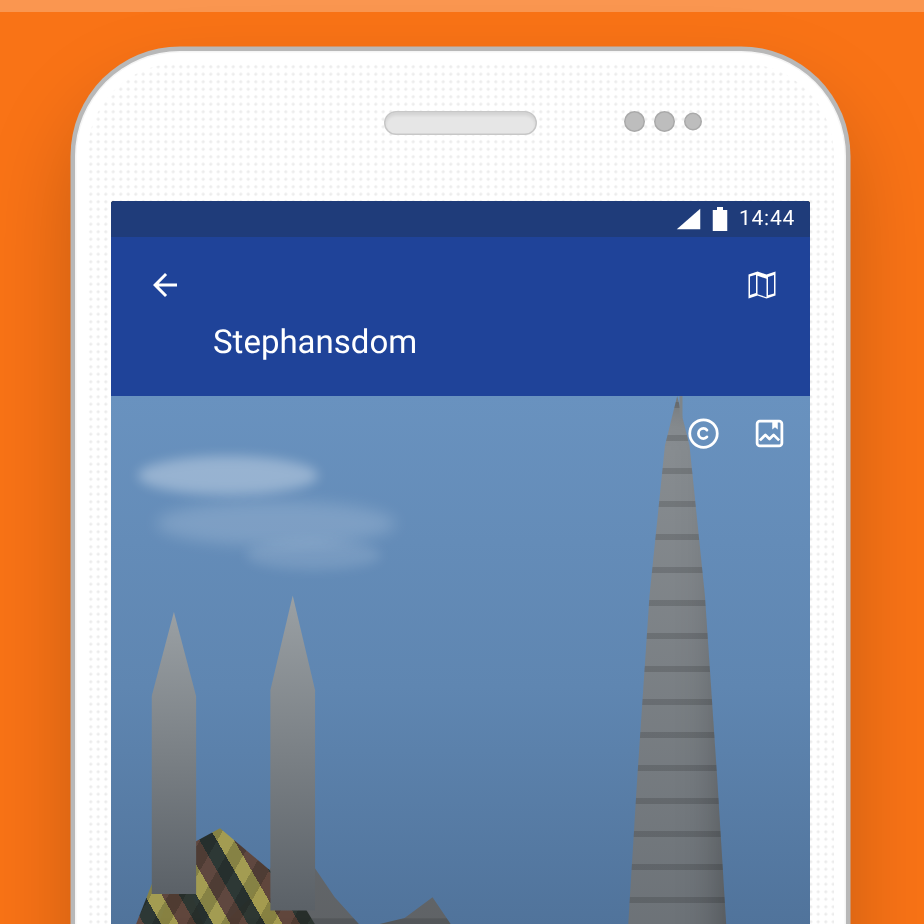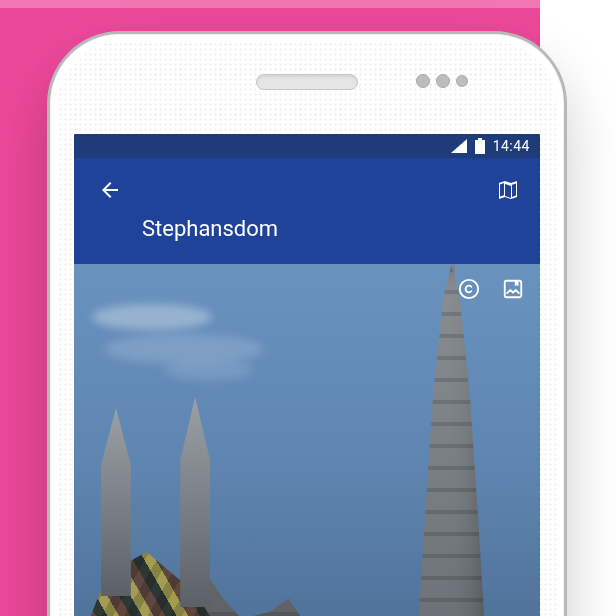--- a/index.html
+++ b/index.html
@@ -1,16 +1,16 @@
 <!DOCTYPE html>
 <html><head>
 <meta charset="utf-8">
 <style>
   html,body{margin:0;padding:0;width:616px;height:616px;overflow:hidden;font-family:Roboto,"Helvetica Neue",Arial,sans-serif;}
-  .canvas{position:relative;width:540px;height:616px;background:#ec4899;}
+  .canvas{position:relative;width:616px;height:616px;background:#f97316;}
   .top-strip{position:absolute;top:0;left:0;right:0;height:8px;background:#fff;opacity:.25;}
   .phone{
     position:absolute;
     top:34px;
     left:50px;
     width:514px;
     height:924px;
     border-radius:70px;
     background:#fff;
     box-shadow:0 0 0 3px #b8b8b8, 0 30px 60px rgba(0,0,0,.22), 0 0 0 1px rgba(0,0,0,.04) inset;

